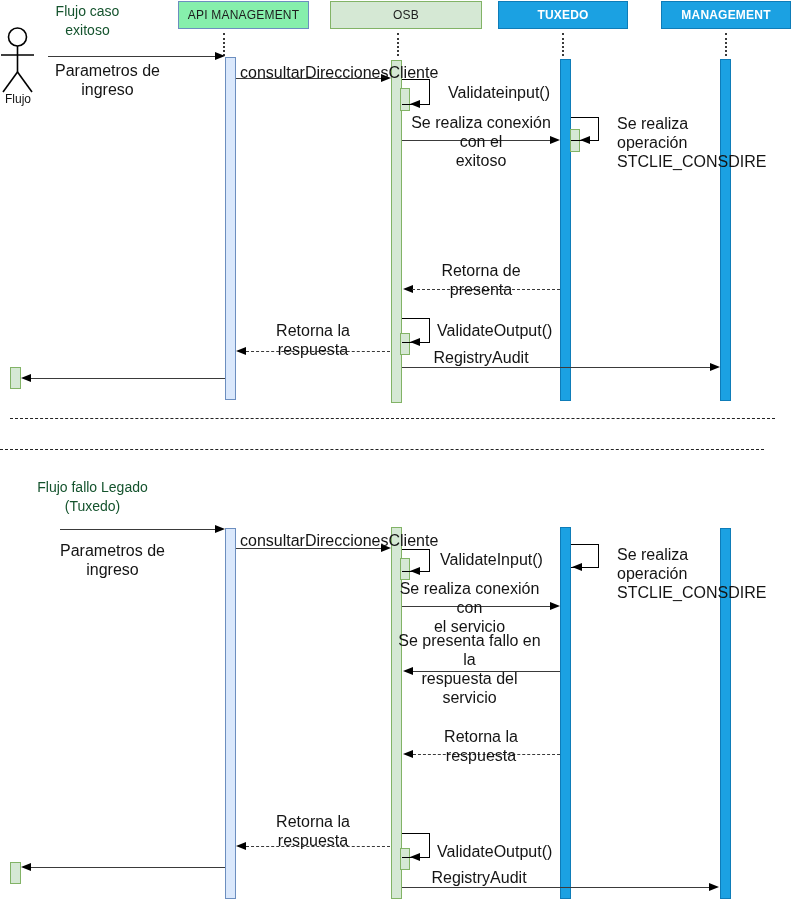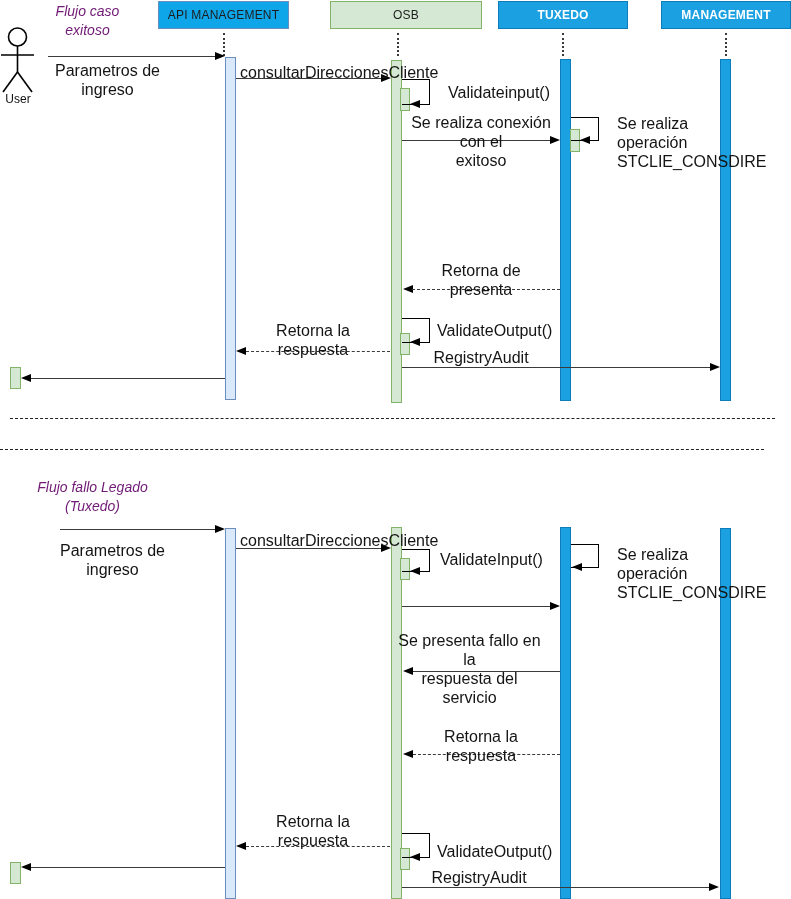--- a/index.html
+++ b/index.html
@@ -1,37 +1,37 @@
 <!DOCTYPE html>
 <html><head>
 <meta charset="utf-8">
 <style>
   html,body { margin:0; padding:0; background:#fff; }
   #canvas { position:relative; width:791px; height:899px; background:#fff; overflow:hidden;
             font-family:"Liberation Sans", sans-serif; color:#111; }
   .pbox { position:absolute; top:1px; height:28px; display:flex; align-items:center; justify-content:center;
           font-size:12px; border:1px solid; box-sizing:border-box; letter-spacing:0.2px; }
-  .pbox.lightblue { background:#0ea5e9; border-color:#6c8ebf; color:#1d1d1d; }
+  .pbox.lightblue { background:#86efac; border-color:#6c8ebf; color:#1d1d1d;margin-left:20px; }
   .pbox.green     { background:#d5e8d4; border-color:#82b366; color:#1d1d1d; }
   .pbox.blue      { background:#1ba1e2; border-color:#0e7cb8; color:#fff; font-weight:bold; }
   .stub { position:absolute; top:33px; height:23px; width:0; border-left:2px dotted #3a3a3a; }
   .bar  { position:absolute; width:11px; box-sizing:border-box; border:1px solid; }
   .bar.lightblue { background:#dae8fc; border-color:#6c8ebf; }
   .bar.green     { background:#d5e8d4; border-color:#82b366; }
   .bar.blue      { background:#1ba1e2; border-color:#0e7cb8; }
   .mini { position:absolute; width:10px; height:22px; background:#d5e8d4; border:1px solid #82b366; box-sizing:border-box; }
   .line { position:absolute; height:0; border-top:1.5px solid #3a3a3a; }
   .line.dashed { border-top-style:dashed; }
   .loop { position:absolute; box-sizing:border-box; border:1.5px solid #000; border-left:none; }
   .head-r,.head-l { position:absolute; width:0; height:0; border-top:4.5px solid transparent; border-bottom:4.5px solid transparent; }
   .head-r { border-left:10px solid #000; }
   .head-l { border-right:10px solid #000; }
   .lbl { position:absolute; font-size:16px; line-height:1.18; text-align:center; white-space:pre-line; color:#141414; }
   .lbl.left { text-align:left; }
-  .title { position:absolute; font-size:14px; line-height:1.35; text-align:center; white-space:pre-line; color:#701a75;font-style:italic; }
+  .title { position:absolute; font-size:14px; line-height:1.35; text-align:center; white-space:pre-line; color:#14532d; }
   .sep { position:absolute; height:0; border-top:1.6px dashed #222; }
   .user-label { position:absolute; font-size:12px; text-align:center; }
 </style>
 </head>
 <body>
 
 <div id="canvas">
 
   <div class="title" style="left:25px;top:2px;width:125px;">Flujo caso
 exitoso</div>
@@ -54,21 +54,21 @@
   <div class="stub" style="left:562px;"></div>
   <div class="stub" style="left:725px;"></div>
 
   <svg style="position:absolute;left:-1px;top:26px;" width="38" height="68" viewBox="0 0 38 68">
     <circle cx="18.5" cy="11" r="9" fill="none" stroke="#000" stroke-width="1.6"></circle>
     <line x1="18.5" y1="20" x2="18.5" y2="46" stroke="#000" stroke-width="1.6"></line>
     <line x1="2" y1="29" x2="35" y2="29" stroke="#000" stroke-width="1.6"></line>
     <line x1="18.5" y1="46" x2="4" y2="66" stroke="#000" stroke-width="1.6"></line>
     <line x1="18.5" y1="46" x2="33" y2="66" stroke="#000" stroke-width="1.6"></line>
   </svg>
-  <div class="user-label" style="left:1px;top:92px;width:34px;">User</div>
+  <div class="user-label" style="left:1px;top:92px;width:34px;">Flujo</div>
 
   <div class="bar lightblue" style="left:225px;top:57px;height:343px;"></div>
   <div class="bar green" style="left:391px;top:60px;height:343px;"></div>
   <div class="bar blue" style="left:560px;top:59px;height:342px;"></div>
   <div class="bar blue" style="left:720px;top:59px;height:342px;"></div>
 
   <div class="mini" style="left:400px;top:88px;height:23px;"></div>
   <div class="mini" style="left:570px;top:129px;height:23px;"></div>
   <div class="mini" style="left:400px;top:333px;height:22px;"></div>
   <div class="mini" style="left:10px;top:367px;width:11px;"></div>
@@ -141,20 +141,22 @@
   <div class="head-l" style="left:410px;top:567px;"></div>
   <div class="lbl left" style="left:440px;top:551px;width:110px;">ValidateInput()</div>
 
   <div class="loop" style="left:571px;top:544px;width:28px;height:24px;"></div>
   <div class="head-l" style="left:572px;top:563px;"></div>
   <div class="lbl left" style="left:617px;top:546px;width:110px;">Se realiza operación
 STCLIE_CONSDIRE</div>
 
   <div class="line" style="left:402px;top:606px;width:149px;"></div>
   <div class="head-r" style="left:550px;top:602px;"></div>
+  <div class="lbl" style="left:397px;top:580px;width:145px;">Se realiza conexión con
+el servicio</div>
 
   <div class="head-l" style="left:403px;top:667px;"></div>
   <div class="line" style="left:413px;top:671px;width:147px;"></div>
   <div class="lbl" style="left:397px;top:632px;width:145px;">Se presenta fallo en la
 respuesta del servicio</div>
 
   <div class="head-l" style="left:403px;top:750px;"></div>
   <div class="line dashed" style="left:413px;top:754px;width:147px;"></div>
   <div class="lbl" style="left:412px;top:728px;width:138px;">Retorna la respuesta</div>
 

